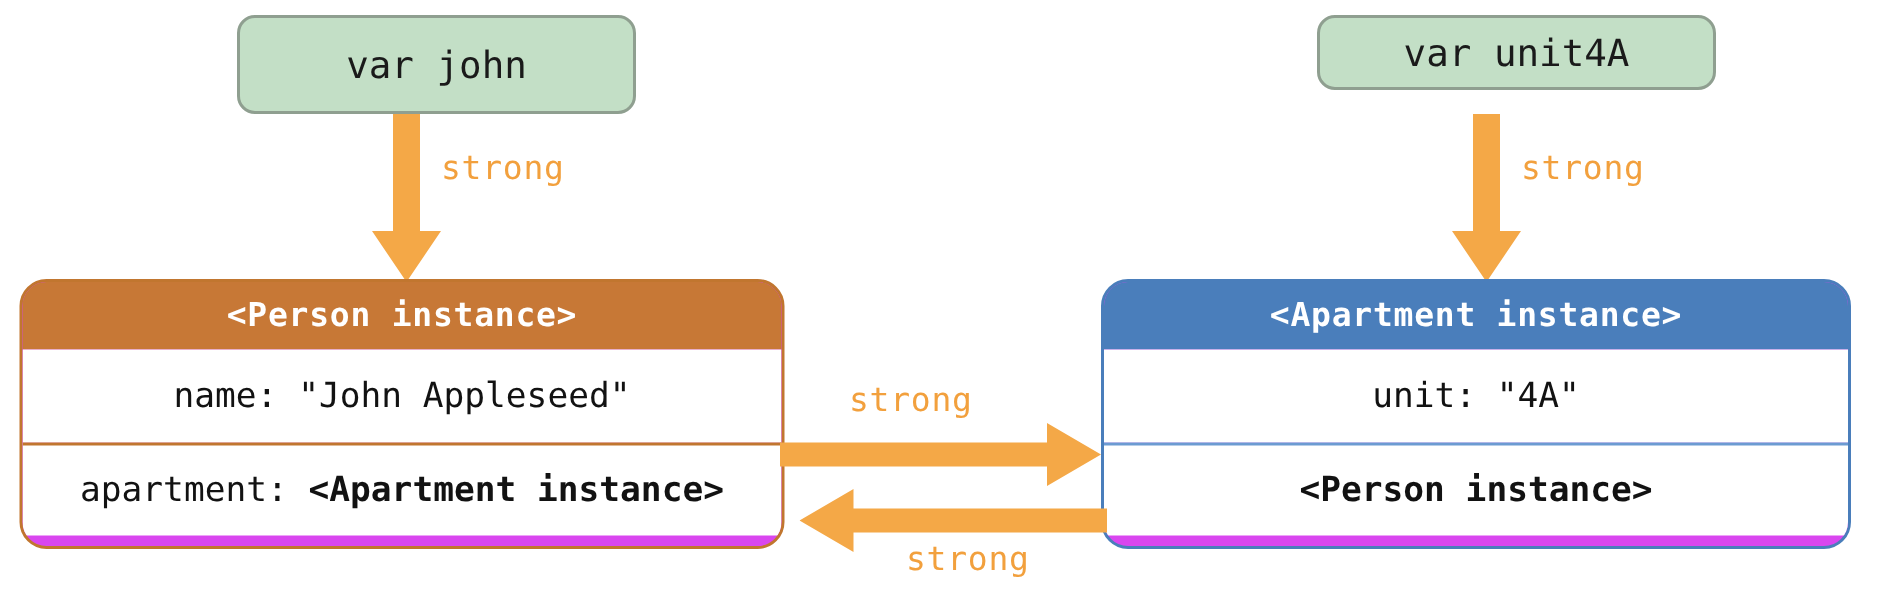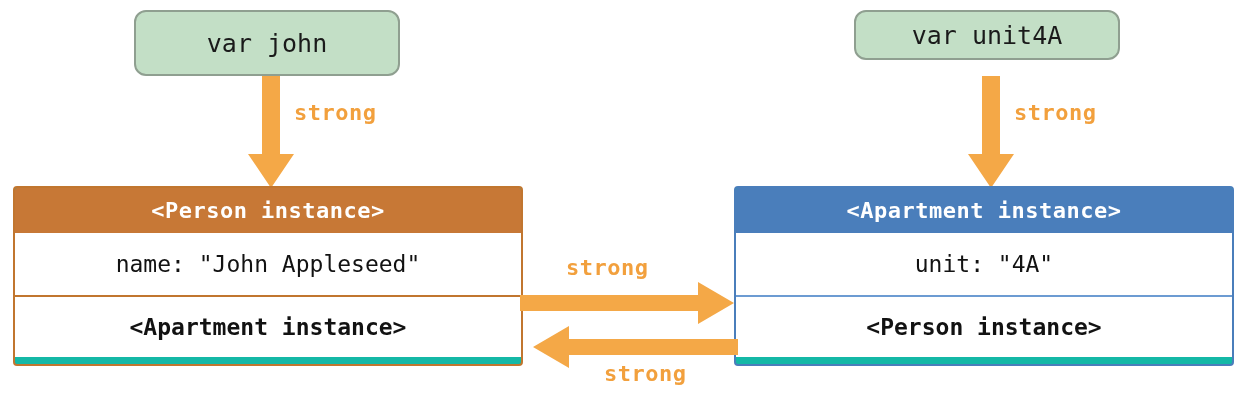--- a/index.html
+++ b/index.html
@@ -25,31 +25,32 @@
     background: #c3dfc6;
     border: 2px solid #8f9f90;
     border-radius: 12px;
     display: flex;
     align-items: center;
     justify-content: center;
     font-family: "DejaVu Sans Mono", monospace;
     font-size: 25px;
     color: #1a1a1a;
     letter-spacing: 0px;
+    margin-left: 24px;
   }
   #var-john  { left: 134px; top: 10px;  width: 266px; height: 66px; }
   #var-unit4a{ left: 854px; top: 10px;  width: 266px; height: 50px; }
 
   
   .inst-box {
     position: absolute;
     box-sizing: border-box;
-    border-radius: 4px;
+    border-radius: 18px;
     overflow: hidden;
-    background: #14b8a6;
+    background: #d946ef;
   }
   .inst-box .hdr {
     box-sizing: border-box;
     height: 45px;
     display: flex;
     align-items: center;
     justify-content: center;
     font-family: "DejaVu Sans Mono", monospace;
     font-weight: bold;
     font-size: 22px;
@@ -87,21 +88,21 @@
   #apartment-box .row.second { border-top: 2px solid #6c9bd2; }
 
   
   .arrow { position: absolute; }
   .arrow svg { display: block; }
 
   
   .strong-label {
     position: absolute;
     font-family: "DejaVu Sans Mono", monospace;
-    font-weight: bold;
+    font-weight: normal;
     font-size: 22px;
     color: #f2a03d;
     letter-spacing: 0.5px;
     white-space: nowrap;
   }
   #strong-left-v   { left: 294px;  top: 100px; }
   #strong-right-v  { left: 1014px; top: 100px; }
   #strong-mid-top  { left: 566px;  top: 255px; }
   #strong-mid-bot  { left: 604px;  top: 361px; }
 </style>
@@ -131,21 +132,21 @@
     </svg>
   </div>
   <div class="strong-label" id="strong-right-v">strong</div>
 
   <div id="person-box" class="inst-box">
     <div class="hdr">&lt;Person instance&gt;</div>
     <div class="row first">
       <span>name: "John Appleseed"</span>
     </div>
     <div class="row second">
-      <b>&lt;Apartment instance&gt;</b>
+      <span>apartment: </span><b>&lt;Apartment instance&gt;</b>
     </div>
   </div>
 
   <div id="apartment-box" class="inst-box">
     <div class="hdr">&lt;Apartment instance&gt;</div>
     <div class="row first">
       <span>unit: "4A"</span>
     </div>
     <div class="row second">
       <b>&lt;Person instance&gt;</b>

